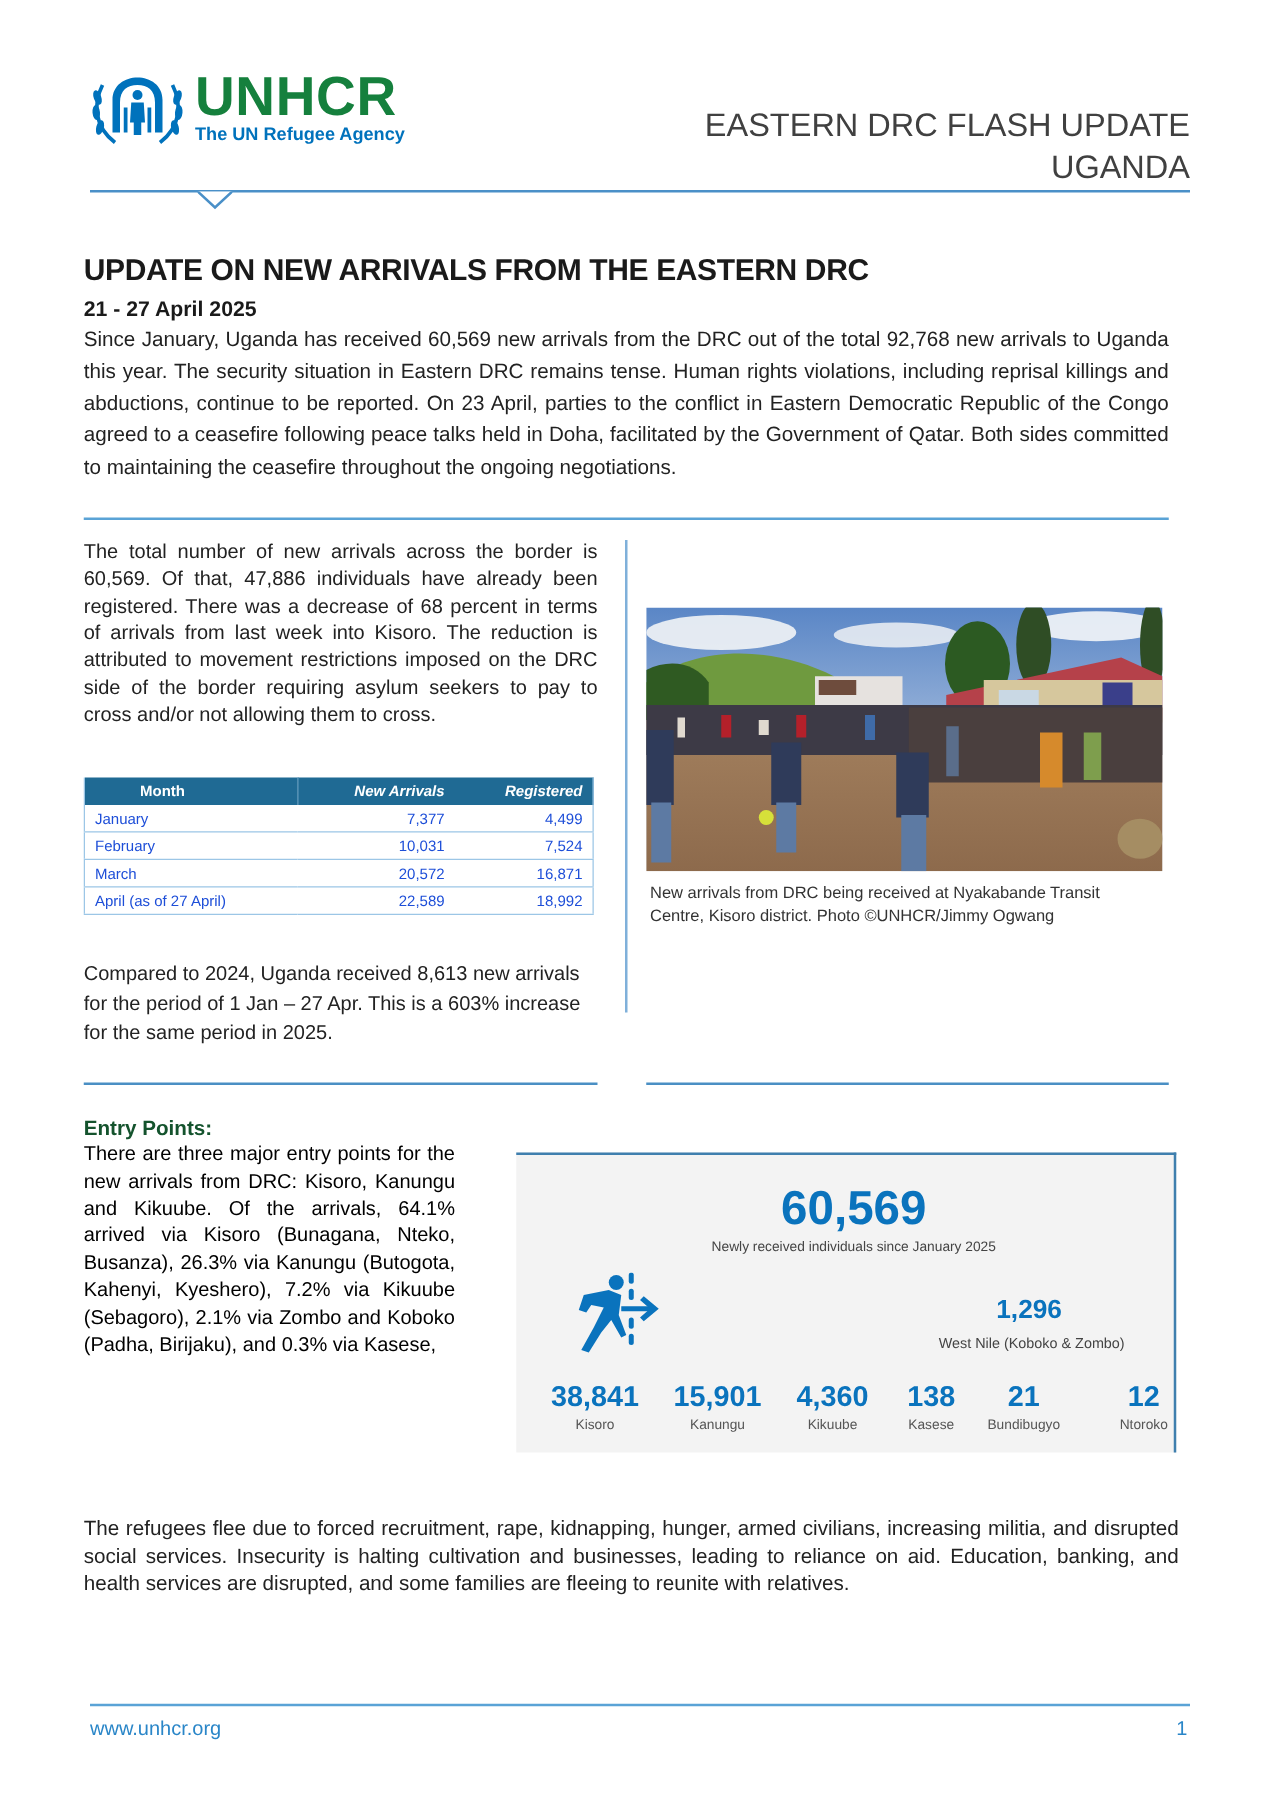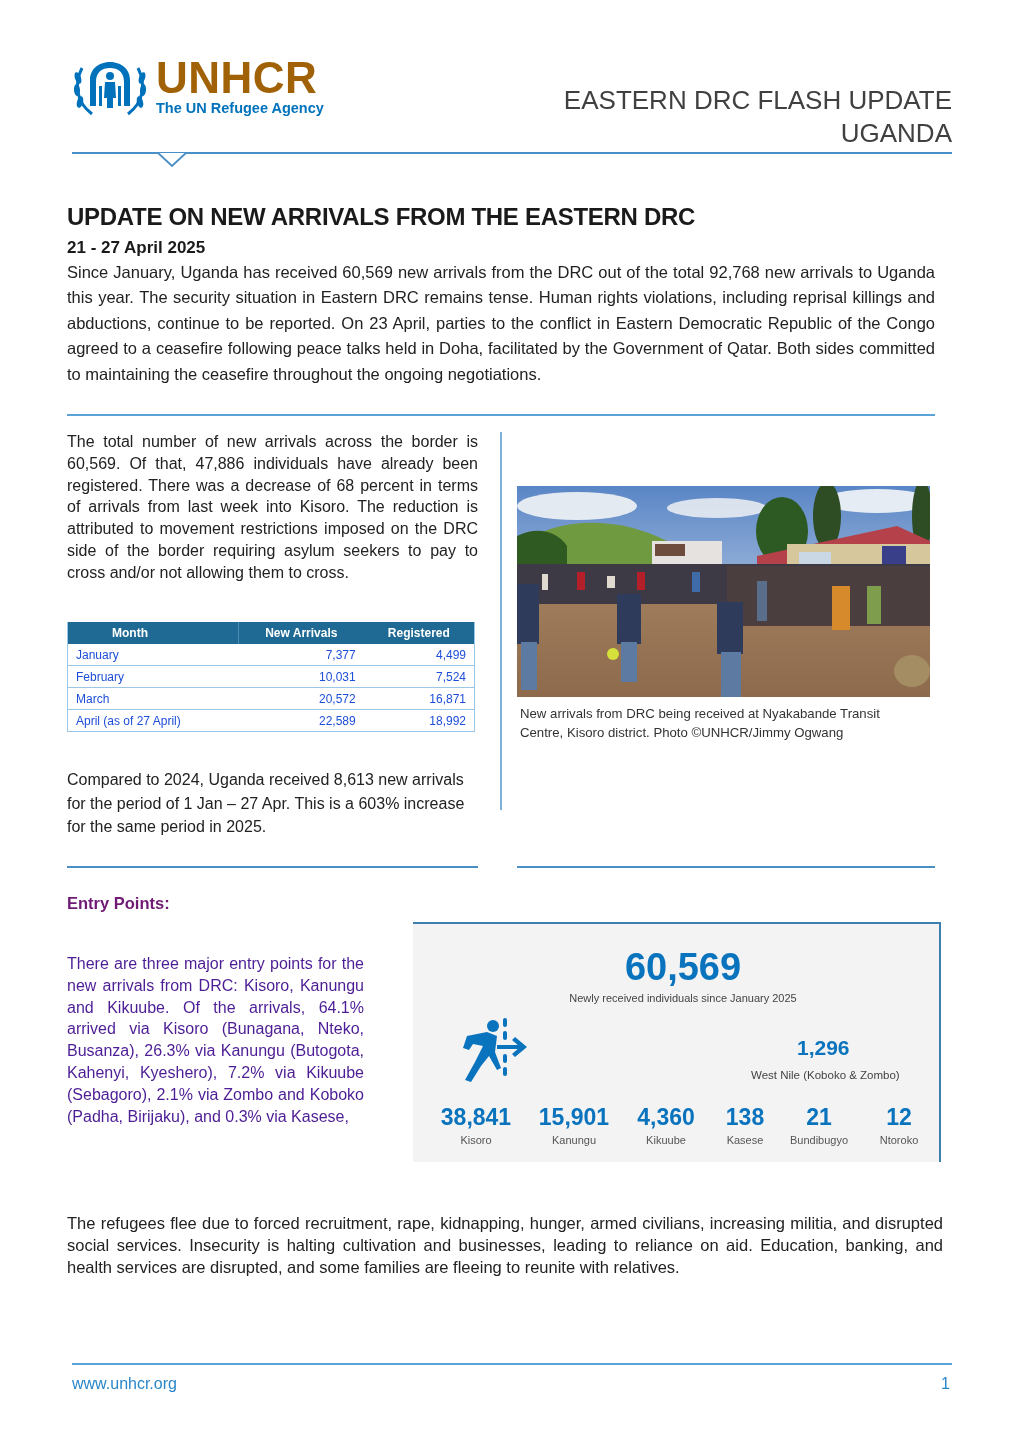--- a/index.html
+++ b/index.html
@@ -5,57 +5,57 @@
     html, body { margin: 0; padding: 0; background: #ffffff; }
     body {
       width: 1024px; height: 1449px; position: relative; overflow: hidden;
       font-family: "Liberation Sans", sans-serif; color: #1a1a1a;
     }
     .abs { position: absolute; }
 
     
     .logo { left: 72px; top: 56px; width: 270px; height: 64px; }
     .logo-emblem { left: 0; top: 0; width: 76px; height: 64px; }
-    .logo-word { left: 84px; top: 0px; font-size: 44px; font-weight: 900; color: #a16207; letter-spacing: 0.5px; line-height: 44px; font-family: "Liberation Sans", sans-serif; }
+    .logo-word { left: 84px; top: 0px; font-size: 44px; font-weight: 900; color: #15803d; letter-spacing: 0.5px; line-height: 44px; font-family: "Liberation Sans", sans-serif; }
     .logo-tag { left: 84px; top: 44px; font-size: 14.5px; font-weight: bold; color: #0072bc; line-height: 16px; white-space: nowrap; }
 
     .doc-title { right: 72px; top: 84px; text-align: right; color: #404040; font-size: 26px; line-height: 33px; }
     .header-rule { left: 72px; top: 152px; width: 880px; height: 2px; background: #4a90c8; }
     .header-notch { left: 158px; top: 153px; }
 
     
     .headline { left: 67px; top: 203px; font-size: 24px; font-weight: bold; color: #1a1a1a; letter-spacing: -0.3px; }
     .dates { left: 67px; top: 238px; font-size: 17px; font-weight: bold; }
     .intro { left: 67px; top: 260px; width: 868px; font-size: 16.5px; line-height: 25.4px; text-align: justify; color: #222; }
     .rule-full { left: 67px; top: 414px; width: 868px; height: 2px; background: #5aa3d6; }
 
     
     .left-para { left: 67px; top: 431px; width: 411px; font-size: 16px; line-height: 21.8px; text-align: justify; color: #222; }
     .vdivider { left: 500px; top: 432px; width: 2px; height: 378px; background: #7fb0da; }
 
     table.arrivals { left: 67px; top: 622px; width: 408px; border-collapse: collapse; font-size: 12px; }
     table.arrivals th { background: #1f6a94; color: #fff; font-weight: bold; height: 22px; padding: 0 8px; }
     table.arrivals th:first-child { text-align: left; border-right: 1px solid #4e8db3; padding-left: 44px; }
-    table.arrivals th:not(:first-child) { text-align: center; }
+    table.arrivals th:not(:first-child) { text-align: right; font-style: italic; }
     table.arrivals td { height: 21px; padding: 0 8px; border-bottom: 1px solid #9cc6e6; color: #1d4ed8; }
     table.arrivals td:not(:first-child) { text-align: right; }
     table.arrivals tr.total td { font-weight: bold; border-top: 3px solid #1f6a94; border-bottom: 1px solid #9cc6e6; }
     table.arrivals { border-left: 1px solid #9cc6e6; border-right: 1px solid #9cc6e6; }
 
     .compare { left: 67px; top: 768px; width: 411px; font-size: 16px; line-height: 23.5px; color: #222; }
     .rule-left { left: 67px; top: 866px; width: 411px; height: 2px; background: #4a8fc4; }
     .rule-right { left: 517px; top: 866px; width: 418px; height: 2px; background: #4a8fc4; }
 
     
     .photo { left: 517px; top: 486px; width: 413px; height: 211px; overflow: hidden; }
     .caption { left: 520px; top: 705px; width: 405px; font-size: 13.2px; line-height: 18.5px; color: #333; }
 
     
-    .entry-heading { left: 67px; top: 894px; font-size: 16.5px; font-weight: bold; color: #701a75; }
-    .entry-para { left: 67px; top: 913px; width: 297px; font-size: 16px; line-height: 21.8px; text-align: justify; color: #4c1d95; margin-top: 40px; }
+    .entry-heading { left: 67px; top: 894px; font-size: 16.5px; font-weight: bold; color: #14532d; }
+    .entry-para { left: 67px; top: 913px; width: 297px; font-size: 16px; line-height: 21.8px; text-align: justify; color: #000000; }
 
     
     .info-box { left: 413px; top: 922px; width: 528px; height: 240px; background: #f3f3f3; border-top: 2px solid #3f7fae; border-right: 2px solid #3f7fae; box-sizing: border-box; }
     .big-total { left: 0; width: 540px; top: 22px; text-align: center; font-size: 38px; font-weight: bold; color: #0a73bd; }
     .big-label { left: 0; width: 540px; top: 68px; text-align: center; font-size: 11px; color: #444; }
     .run-icon { left: 44px; top: 94px; width: 72px; height: 66px; }
     .westnile-val { left: 384px; top: 112px; font-size: 21px; font-weight: bold; color: #0a73bd; }
     .westnile-lbl { left: 338px; top: 145px; font-size: 11.5px; color: #444; white-space: nowrap; }
 
     .stat { top: 180px; text-align: center; }
@@ -253,21 +253,21 @@
     <span class="l">Kikuube</span>
   </div>
   <div class="abs stat" style="left:304px; width:56px;">
     <span class="v">138</span>
     <span class="l">Kasese</span>
   </div>
   <div class="abs stat" style="left:372px; width:68px;">
     <span class="v">21</span>
     <span class="l">Bundibugyo</span>
   </div>
-  <div class="abs stat" style="left:456px; width:60px;">
+  <div class="abs stat" style="left:472px; width:60px;">
     <span class="v">12</span>
     <span class="l">Ntoroko</span>
   </div>
 </div>
 
 <div class="abs reasons">The refugees flee due to forced recruitment, rape, kidnapping, hunger, armed civilians, increasing militia, and disrupted social services. Insecurity is halting cultivation and businesses, leading to reliance on aid. Education, banking, and health services are disrupted, and some families are fleeing to reunite with relatives.</div>
 
 <div class="abs footer-rule"></div>
 <div class="abs footer-url">www.unhcr.org</div>
 <div class="abs footer-page">1</div>

